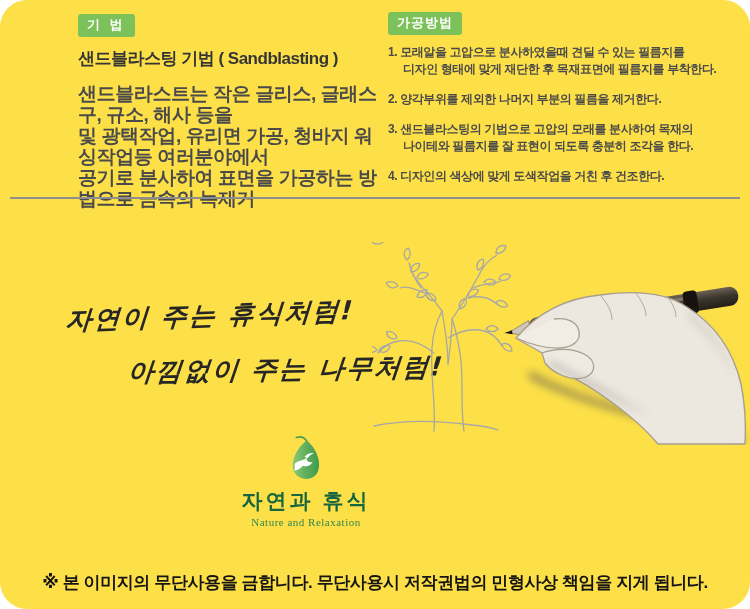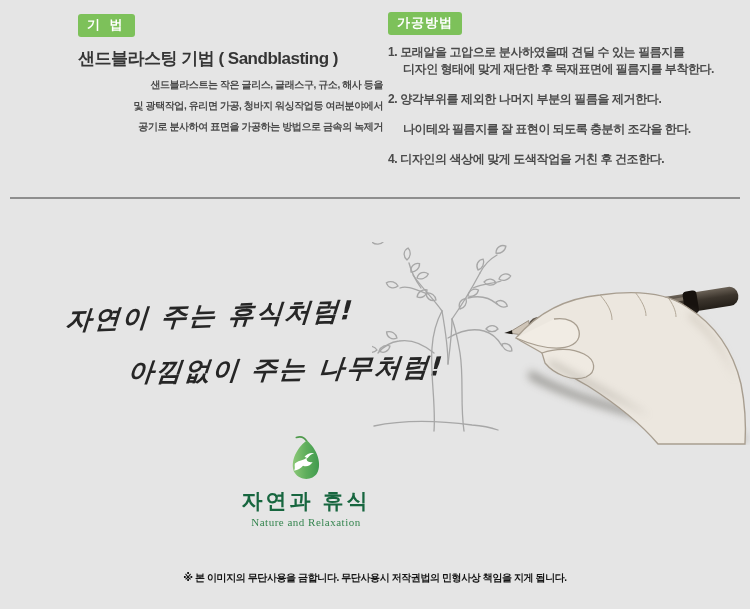--- a/index.html
+++ b/index.html
@@ -1,44 +1,44 @@
 <!DOCTYPE html>
 <html style="--label-green: #7dc15a; --text-dark: #353535; --text-body: #4a4a4a; --divider-gray: #8e8e8e; --sketch-gray: #a7a7a7; --logo-dark-green: #17663f; --logo-mid-green: #35854f; --logo-leaf-light: #8cc878; --logo-leaf-dark: #3f9a4e;"><head>
 <meta charset="utf-8">
 <style>
   * { margin:0; padding:0; box-sizing:border-box; }
   html,body { background:#ffffff; }
   body { font-family:"Liberation Sans","DejaVu Sans",sans-serif; }
   .page {
-    position:relative; width:750px; height:609px; background:#e5e5e5;
-    overflow:hidden; color:#3c3c3c;
+    position:relative; width:750px; height:609px; background:#fde047;
+    overflow:hidden; color:#3c3c3c;border-radius:27px;
   }
 
   
   .tag {
     display:inline-block;
     background:var(--label-green,#7dc15a);
     color:#fff; font-size:13px; font-weight:bold;
     padding:2px 9px 3px; border-radius:3px; letter-spacing:3px;
   }
   .col-left  { position:absolute; left:78px;  top:14px; width:305px; }
   .col-right { position:absolute; left:388px; top:12px; width:355px; }
   .col-right .tag { letter-spacing:1px; }
 
   .tech-title {
     margin-top:10px; font-size:17px; font-weight:bold;
     color:var(--text-dark,#353535); letter-spacing:-0.5px;
   }
-  .tech-body { margin-top:4px; font-size:10px; font-weight:600;
-    color:var(--text-body,#4a4a4a); line-height:21px; letter-spacing:-0.4px;text-align:right; }
+  .tech-body { margin-top:13px; font-size:19px; font-weight:600;
+    color:var(--text-body,#4a4a4a); line-height:21px; letter-spacing:-0.4px; }
 
   .steps { margin-top:9px; font-size:12px; font-weight:600;
     color:var(--text-body,#4a4a4a); line-height:17px; letter-spacing:-0.4px; }
   .step { margin-bottom:13px; }
-  .step .cont { padding-left:15px;font-family:Liberation Serif, serif; }
+  .step .cont { padding-left:15px; }
 
   
   .divider {
     position:absolute; left:10px; top:197px; width:730px; height:0;
     border:none; border-top:2px solid var(--divider-gray,#8e8e8e);
   }
 
   
   .slogan {
     position:absolute; font-family:"DejaVu Sans",sans-serif;
@@ -56,21 +56,21 @@
   
   .logo { position:absolute; left:0; top:436px; width:612px; text-align:center; }
   .logo-kr { margin-top:1px; font-size:21px; font-weight:bold;
     color:var(--logo-dark-green,#17663f); letter-spacing:3px; }
   .logo-en { margin-top:1px; font-family:"Liberation Serif","DejaVu Serif",serif;
     font-size:11px; color:var(--logo-mid-green,#35854f); letter-spacing:0.5px; }
 
   
   .footer {
     position:absolute; left:0; top:571px; width:750px; text-align:center;
-    font-size:10px; font-weight:bold; color:#141414; letter-spacing:-0.4px;
+    font-size:17px; font-weight:bold; color:#141414; letter-spacing:-0.4px;
   }
 </style>
 </head>
 <body>
 
 <div class="page">
 
   <section class="col-left">
     <span class="tag">기 법</span>
     <h1 class="tech-title">샌드블라스팅 기법 ( Sandblasting )</h1>
@@ -85,20 +85,21 @@
     <span class="tag">가공방법</span>
     <div class="steps">
       <div class="step">
         <div>1. 모래알을 고압으로 분사하였을때 견딜 수 있는 필름지를</div>
         <div class="cont">디자인 형태에 맞게 재단한 후 목재표면에 필름지를 부착한다.</div>
       </div>
       <div class="step">
         <div>2. 양각부위를 제외한 나머지 부분의 필름을 제거한다.</div>
       </div>
       <div class="step">
+        <div>3. 샌드블라스팅의 기법으로 고압의 모래를 분사하여 목재의</div>
         <div class="cont">나이테와 필름지를 잘 표현이 되도록 충분히 조각을 한다.</div>
       </div>
       <div class="step">
         <div>4. 디자인의 색상에 맞게 도색작업을 거친 후 건조한다.</div>
       </div>
     </div>
   </section>
 
   <hr class="divider">
 

